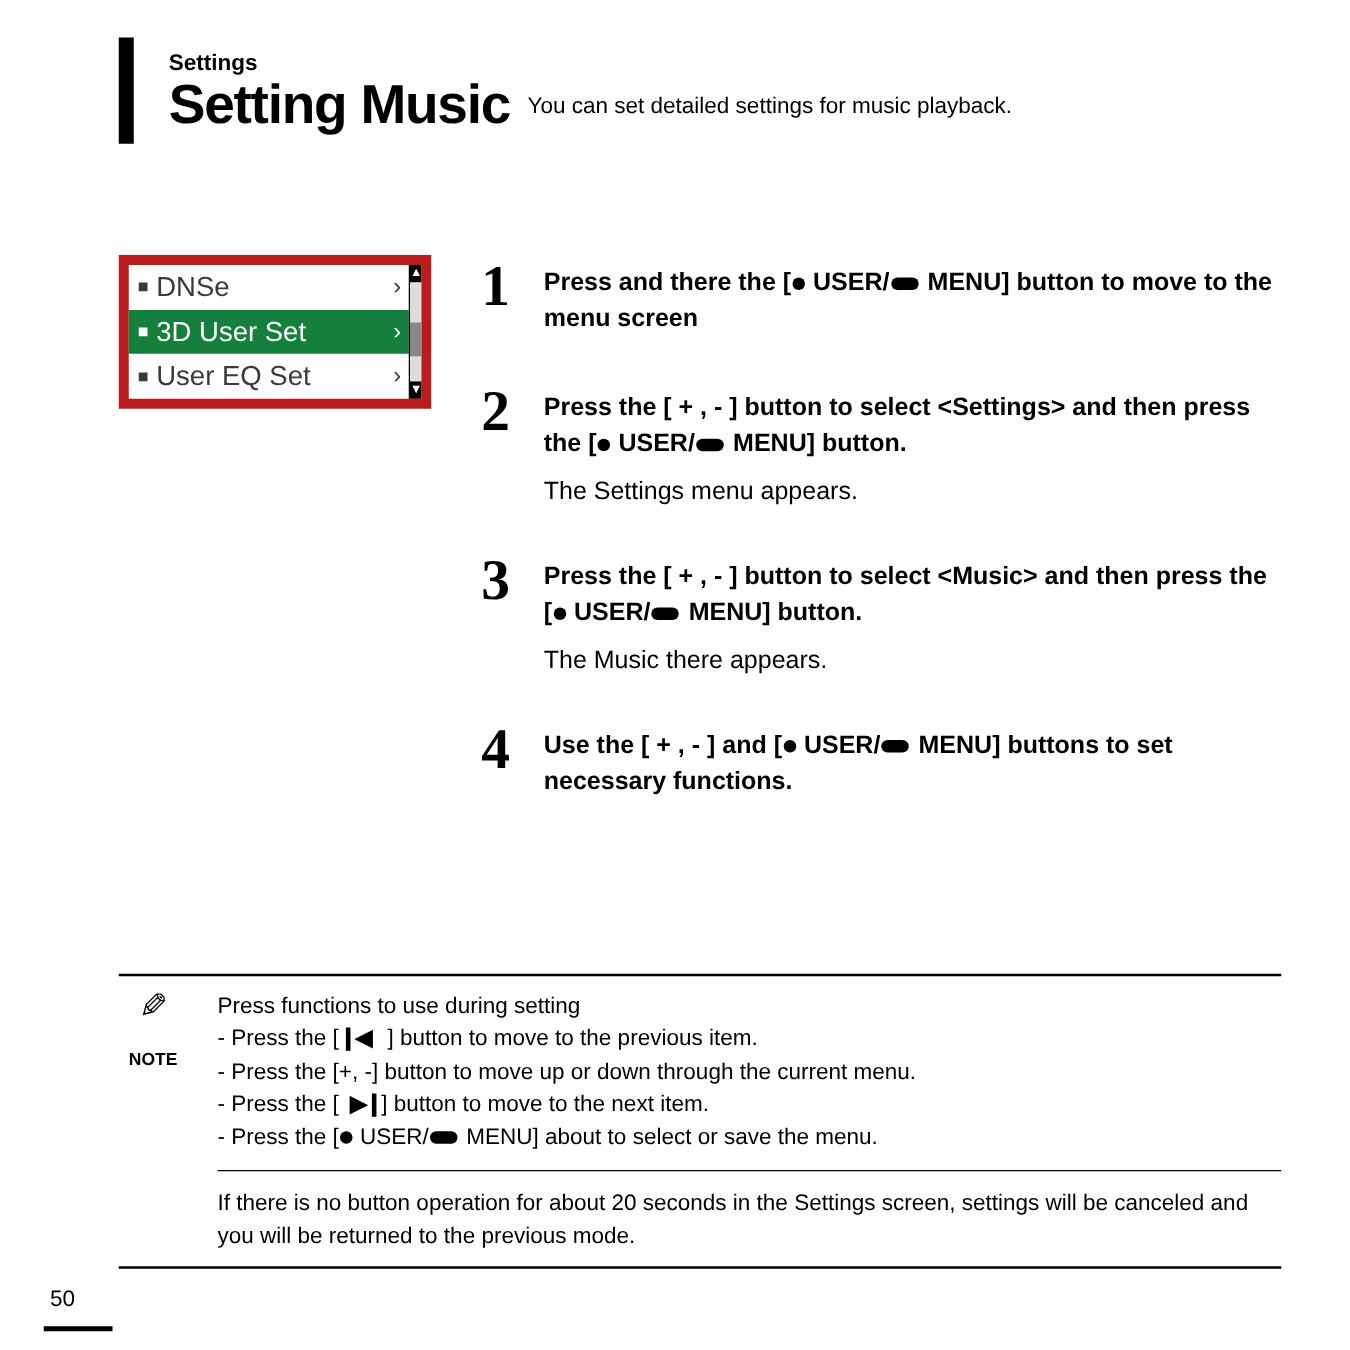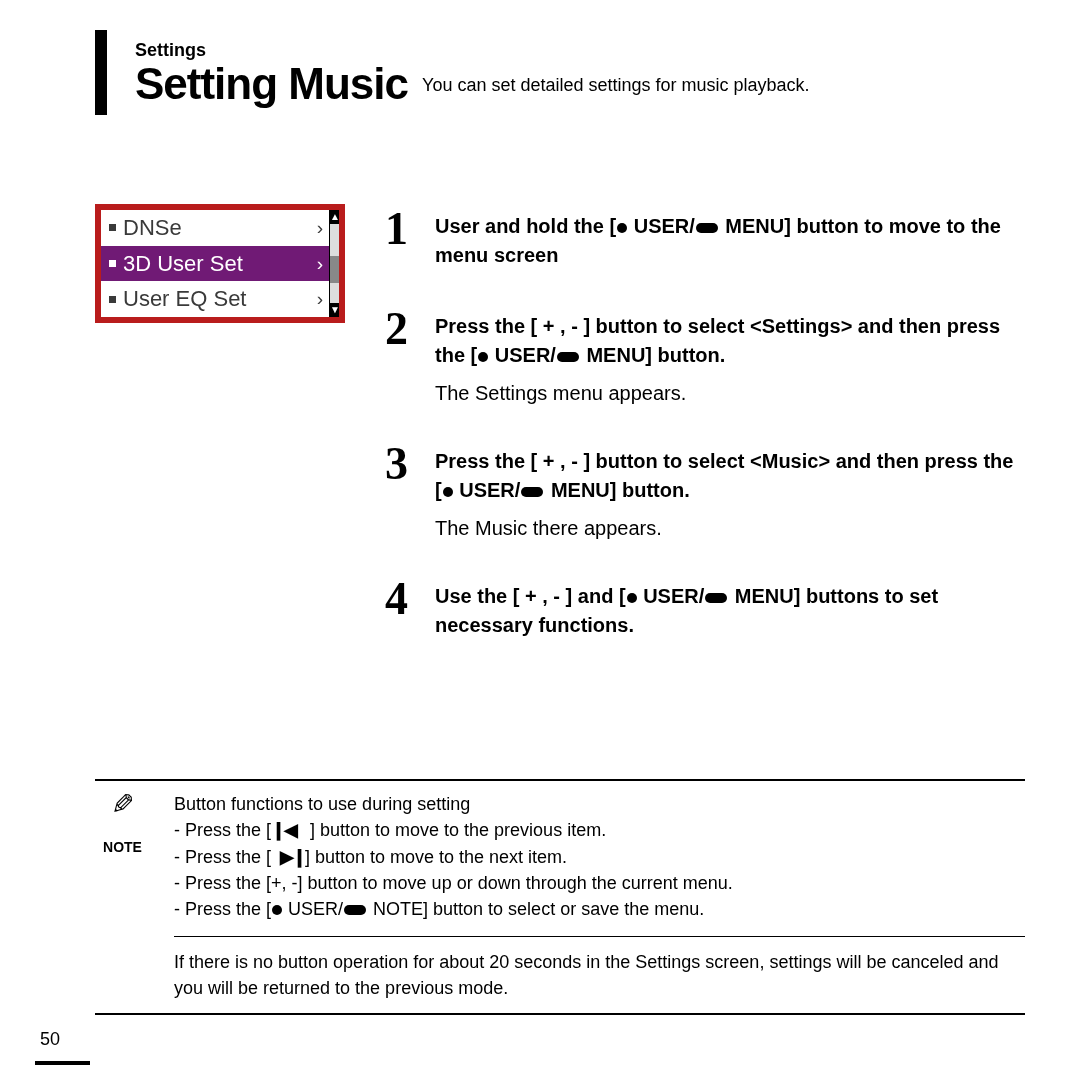--- a/index.html
+++ b/index.html
@@ -58,21 +58,21 @@
       display: flex;
       align-items: center;
       justify-content: space-between;
       padding: 3px 4px 3px 8px;
       font-size: 22px;
       font-weight: normal;
       color: #3a3a3a;
       line-height: 1.35;
     }
     .lcd-row.selected {
-      background: #701a75;
+      background: #15803d;
       color: #fff;
     }
     .lcd-row .left {
       display: flex;
       align-items: center;
       gap: 7px;
     }
     .sq {
       display: inline-block;
       width: 7px;
@@ -108,21 +108,21 @@
     }
     .sb-thumb {
       position: absolute;
       left: 0; right: 0;
       top: 40%;
       height: 35%;
       background: #888;
     }
     .lcd-box {
       display: flex;
-      border: 6px solid #b91c1c;
+      border: 8px solid #b91c1c;
     }
     .lcd-list { flex: 1; }
     
     .steps {
       flex: 1;
       padding-top: 4px;
     }
     .step {
       display: flex;
       margin-bottom: 38px;
@@ -270,21 +270,21 @@
         <div class="sb-arrow">▼</div>
       </div>
     </div>
   </div>
 
   <div class="steps">
     <div class="step">
       <div class="step-num">1</div>
       <div class="step-body">
         <div class="step-title">
-          <span>User and hold the [</span><span class="icon-dot"></span><span> USER/</span><span class="icon-pill"></span><span> MENU] button to move to the menu screen</span>
+          <span>Press and there the [</span><span class="icon-dot"></span><span> USER/</span><span class="icon-pill"></span><span> MENU] button to move to the menu screen</span>
         </div>
       </div>
     </div>
     <div class="step">
       <div class="step-num">2</div>
       <div class="step-body">
         <div class="step-title">
           <span>Press the [ + , - ] button to select &lt;Settings&gt; and then press the [</span><span class="icon-dot"></span><span> USER/</span><span class="icon-pill"></span><span> MENU] button.</span>
         </div>
         <div class="step-sub">The Settings menu appears.</div>
@@ -311,25 +311,25 @@
 </div>
 
 <div class="note-section">
   <hr class="hr-thick">
   <div class="note-row">
     <div class="note-label">
       <span class="note-icon">✎</span>
       <div class="note-label-text">NOTE</div>
     </div>
     <div class="note-body">
-      <p>Button functions to use during setting</p>
+      <p>Press functions to use during setting</p>
       <p><span>- Press the [</span><span class="prev-sym">❙◀&nbsp;&nbsp;&nbsp;</span> <span>] button to move to the previous item.</span></p>
+      <p>- Press the [+, -] button to move up or down through the current menu.</p>
       <p><span>- Press the [</span><span class="prev-sym">&nbsp;&nbsp;&nbsp;▶❙</span><span>] button to move to the next item.</span></p>
-      <p>- Press the [+, -] button to move up or down through the current menu.</p>
-      <p><span>- Press the [</span><span class="icon-dot"></span><span> USER/</span><span class="icon-pill"></span><span> NOTE] button to select or save the menu.</span></p>
+      <p><span>- Press the [</span><span class="icon-dot"></span><span> USER/</span><span class="icon-pill"></span><span> MENU] about to select or save the menu.</span></p>
       <hr class="hr-thin">
       <p>If there is no button operation for about 20 seconds in the Settings screen, settings will be canceled and you will be returned to the previous mode.</p>
     </div>
   </div>
   <hr class="hr-thick" style="margin-top:12px">
 </div>
 
 <div class="page-num">50</div>
 <div class="bottom-bar"></div>
 

